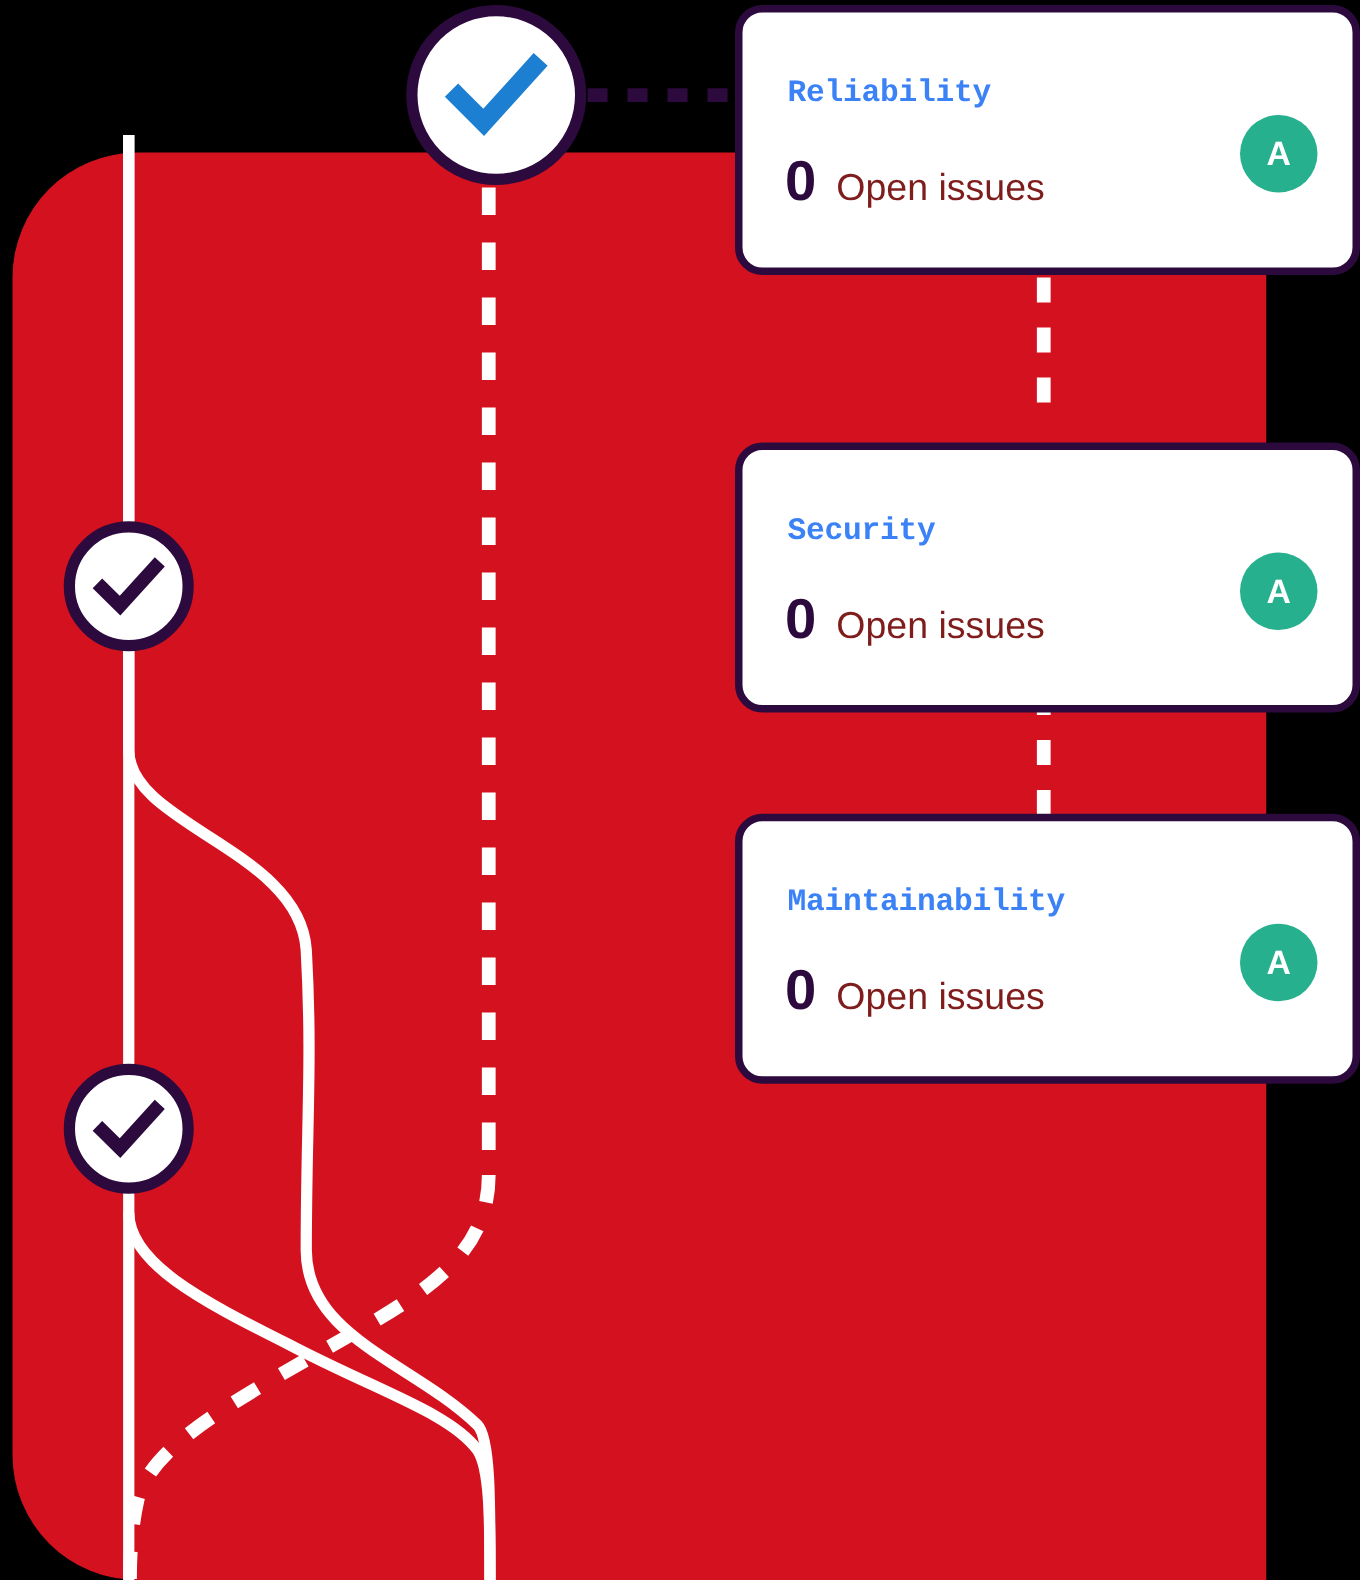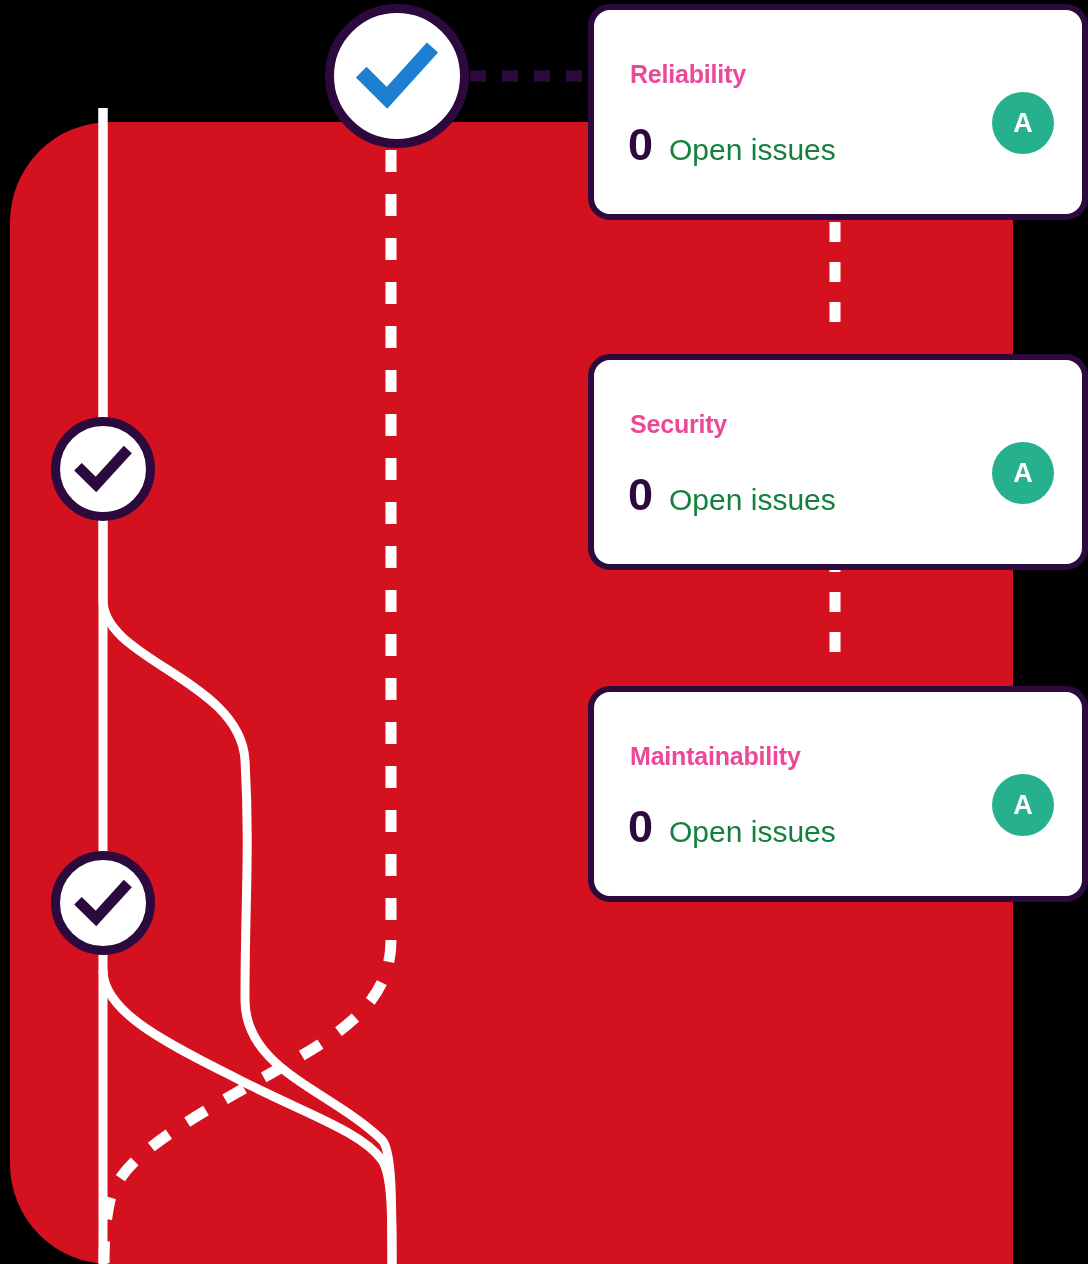--- a/index.html
+++ b/index.html
@@ -77,47 +77,48 @@
     left: 588px;
     width: 500px;
     height: 216px;
     background: #FFFFFF;
     border: 6px solid #2D0A3E;
     border-radius: 22px;
     box-sizing: border-box;
   }
   #card-reliability     { top: 4px; }
   #card-security        { top: 354px; }
-  #card-maintainability { top: 686px; }
+  #card-maintainability { top: 651px; }
 
   .card-title {
     position: absolute;
     left: 36px;
     top: 50px;
     font-size: 25px;
     font-weight: bold;
-    color: #ec4899;
+    color: #3b82f6;
     letter-spacing: -0.2px;
+    font-family: Liberation Mono, monospace;
   }
   .card-metric {
     position: absolute;
     left: 34px;
     top: 112px;
     display: flex;
     align-items: baseline;
   }
   .metric-value {
     font-size: 45px;
     font-weight: bold;
     color: #2D0A3E;
     line-height: 1;
   }
   .metric-label {
     font-size: 30px;
-    color: #15803d;
+    color: #7f1d1d;
     margin-left: 16px;
     line-height: 1;
   }
   .grade-badge {
     position: absolute;
     right: 28px;
     top: 82px;
     width: 62px;
     height: 62px;
     border-radius: 50%;

